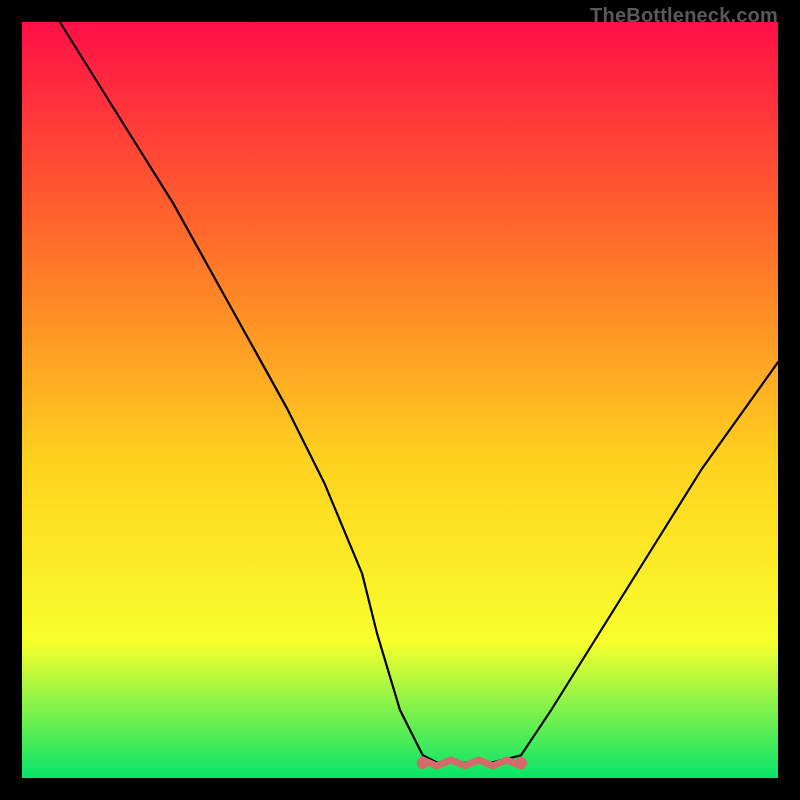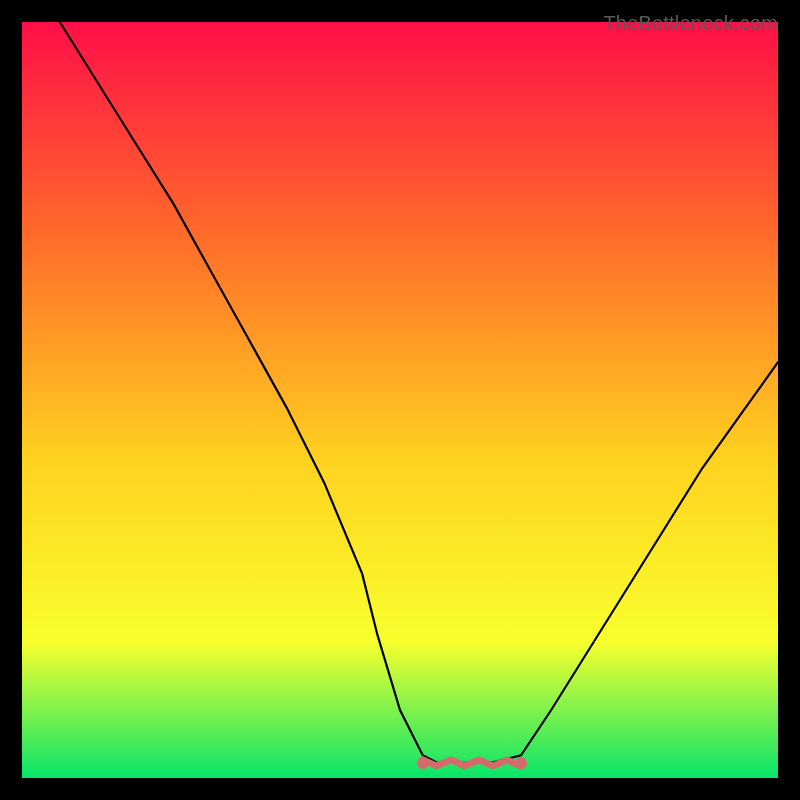--- a/index.html
+++ b/index.html
@@ -27,25 +27,25 @@
   .plot-inner {
     position: absolute;
     left: 22px;
     top: 22px;
     width: 756px;
     height: 756px;
     overflow: hidden;
   }
   .watermark {
     position: absolute;
-    top: 12px;
+    top: 4px;
     right: 22px;
     color: #595959;
     font-size: 20px;
-    font-weight: 400;
+    font-weight: 700;
     letter-spacing: 0.2px;
     z-index: 5;
   }
   svg { display: block; }
 </style>
 </head>
 <body>
 
 <div class="stage">
 

